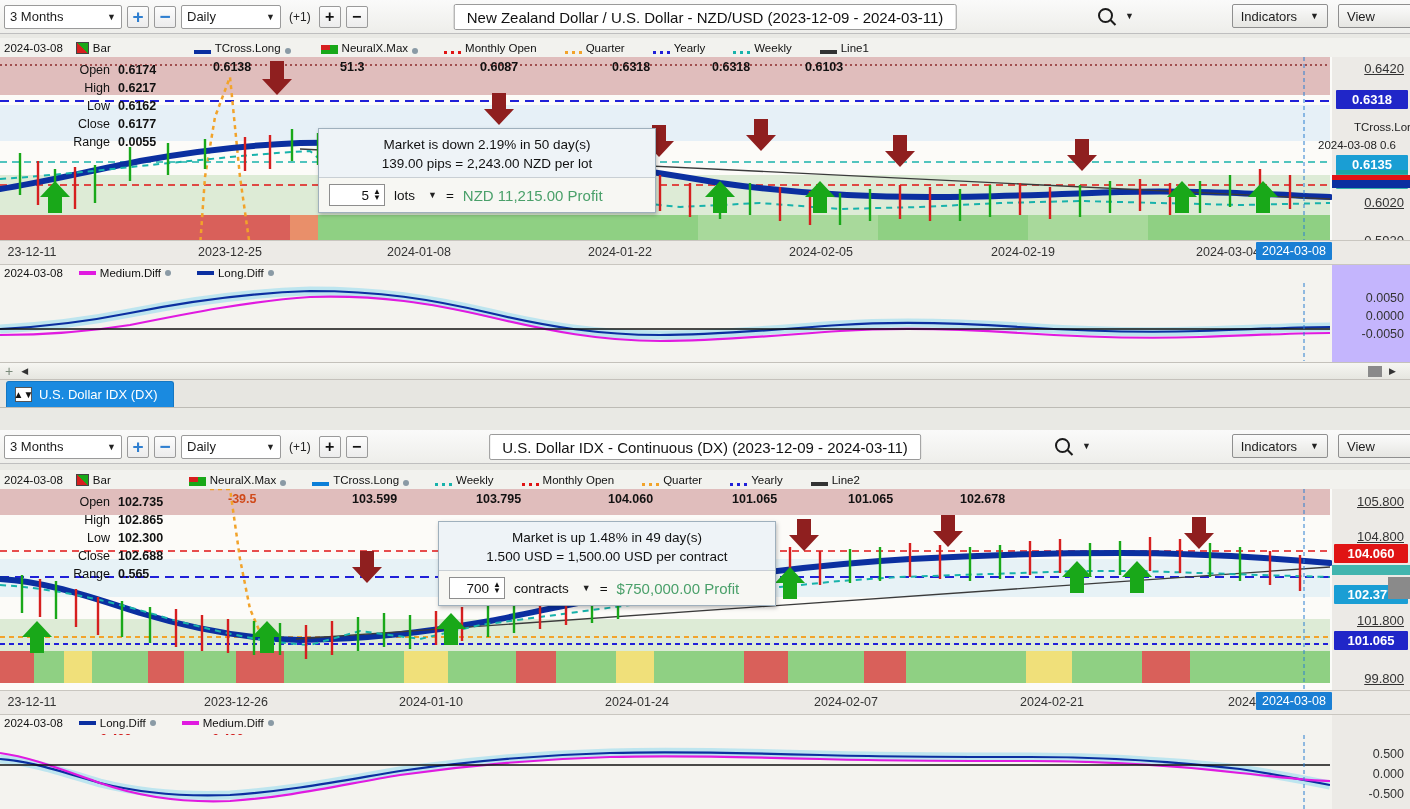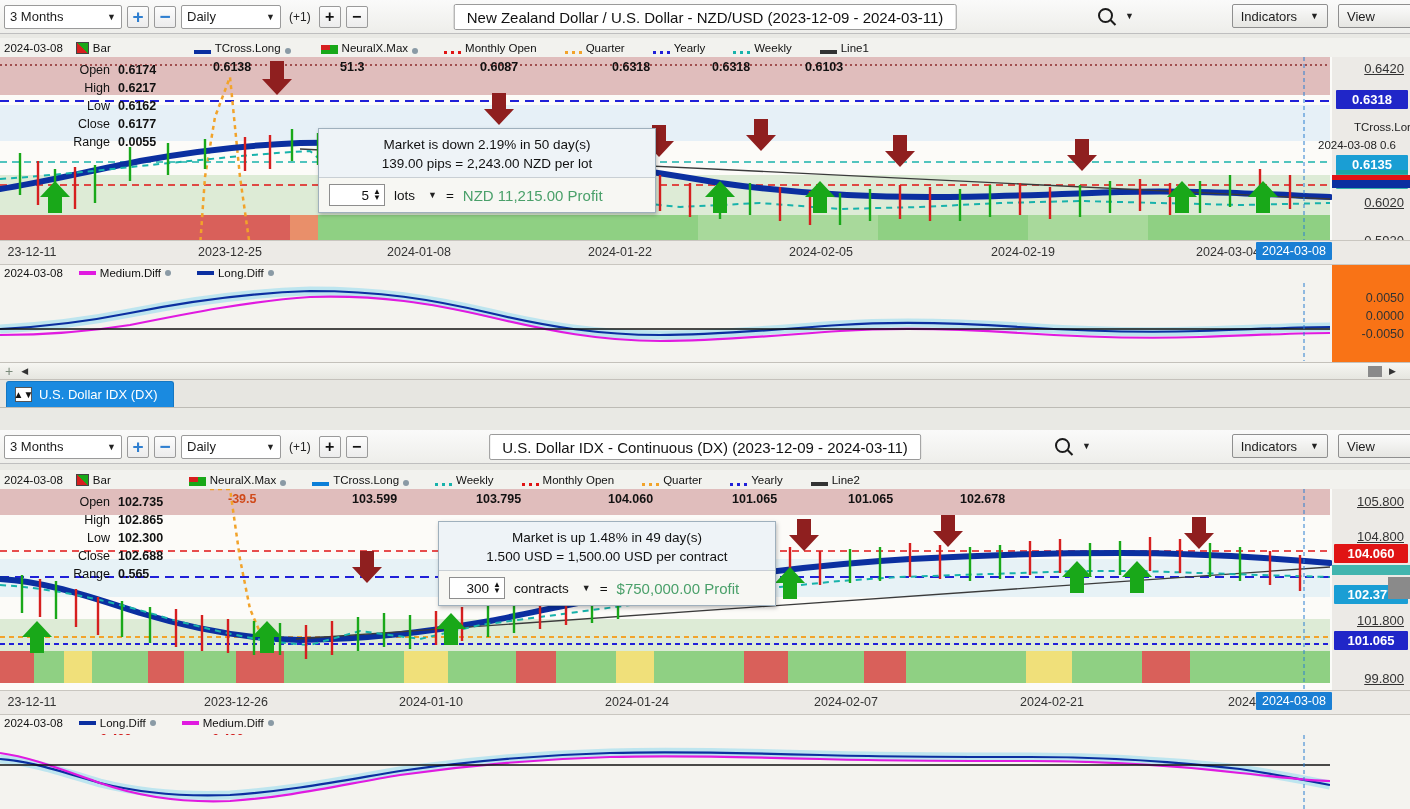--- a/index.html
+++ b/index.html
@@ -467,21 +467,21 @@
     <span class="osc-vals" style="left:84px;top:17px;color:#111">0.0028</span>
     <span class="osc-vals" style="left:212px;top:17px;color:#d01414">-0.0007</span>
     <svg width="1330" height="78" style="position:absolute;left:0;top:18px">
       <rect x="0" y="0" width="1330" height="78" fill="#f4f3ef"></rect>
       <path d="M0 46 C40 44,80 40,130 30 C190 18,250 10,310 8 C380 8,430 16,490 30 C550 44,600 52,660 52 C720 52,780 46,840 42 C900 38,960 40,1020 44 C1080 48,1140 50,1200 48 C1260 46,1300 44,1330 44" fill="none" stroke="#8fd8ef" stroke-width="9" opacity=".55"></path>
       <path d="M0 46 C40 44,80 40,130 30 C190 18,250 10,310 8 C380 8,430 16,490 30 C550 44,600 52,660 52 C720 52,780 46,840 42 C900 38,960 40,1020 44 C1080 48,1140 50,1200 48 C1260 46,1300 44,1330 44" fill="none" stroke="#0b2fa0" stroke-width="2.2"></path>
       <path d="M0 52 C40 52,80 50,130 42 C190 30,250 18,310 14 C380 12,430 20,490 34 C550 48,600 58,660 58 C720 58,780 52,840 48 C900 44,960 46,1020 50 C1080 54,1140 56,1200 54 C1260 52,1300 50,1330 50" fill="none" stroke="#e01ae0" stroke-width="2.2"></path>
       <line x1="0" y1="46" x2="1330" y2="46" stroke="#111" stroke-width="1.4"></line>
       <line x1="1304" y1="0" x2="1304" y2="78" stroke="#2a7fd0" stroke-width="1" stroke-dasharray="4,3"></line>
     </svg>
-    <div style="position:absolute;right:0;top:0;width:78px;height:98px;background:#f97316;font-size:12.5px;color:#333">
+    <div style="position:absolute;right:0;top:0;width:78px;height:98px;background:#c4b5fd;font-size:12.5px;color:#333">
       <span style="position:absolute;right:6px;top:26px">0.0050</span>
       <span style="position:absolute;right:6px;top:44px">0.0000</span>
       <span style="position:absolute;right:6px;top:62px">-0.0050</span>
     </div>
   </div>
 
   <div class="splitbar" style="top:362px">
     <span style="color:#7a8a7a;font-size:14px">+</span>
     <span style="font-size:9px">◀</span>
     <span style="position:absolute;right:28px;width:14px;height:11px;background:#8a8a8a"></span>
@@ -755,21 +755,21 @@
     </div>
 
     
     <div class="tooltip" style="left:438px;top:32px;width:338px">
       <div class="tt-head">
         <div>Market is up 1.48% in 49 day(s)</div>
         <div>1.500 USD = 1,500.00 USD per contract</div>
       </div>
       <div class="tt-foot">
         <div class="spin">
-          <span class="num">300</span>
+          <span class="num">700</span>
           <span class="arrows">
               <span>▲</span>
               <span>▼</span>
             </span>
         </div>
         <div class="unitsel">
           <span>contracts</span>
           <span class="caret">▼</span>
         </div>
         <span>=</span>
@@ -820,15 +820,20 @@
     <span class="osc-vals" style="left:96px;top:17px;color:#d01414">-0.438</span>
     <span class="osc-vals" style="left:208px;top:17px;color:#d01414">-0.496</span>
     <svg width="1330" height="75" style="position:absolute;left:0;top:20px">
       <rect x="0" y="0" width="1330" height="75" fill="#f4f3ef"></rect>
       <path d="M0 24 C30 26,60 36,100 48 C140 58,180 62,230 60 C290 56,340 46,400 36 C470 26,540 20,610 18 C680 16,750 18,820 20 C890 22,960 22,1030 22 C1100 22,1170 26,1240 34 C1280 40,1310 46,1330 50" fill="none" stroke="#8fd8ef" stroke-width="9" opacity=".55"></path>
       <path d="M0 24 C30 26,60 36,100 48 C140 58,180 62,230 60 C290 56,340 46,400 36 C470 26,540 20,610 18 C680 16,750 18,820 20 C890 22,960 22,1030 22 C1100 22,1170 26,1240 34 C1280 40,1310 46,1330 50" fill="none" stroke="#0b2fa0" stroke-width="2.2"></path>
       <path d="M0 18 C30 22,60 34,100 48 C140 62,180 68,230 66 C290 62,340 50,400 40 C470 30,540 24,610 22 C680 20,750 22,820 24 C890 26,960 26,1030 26 C1100 26,1170 30,1240 38 C1280 42,1310 46,1330 46" fill="none" stroke="#e01ae0" stroke-width="2.2"></path>
       <line x1="0" y1="30" x2="1330" y2="30" stroke="#111" stroke-width="1.4"></line>
       <line x1="1304" y1="0" x2="1304" y2="75" stroke="#2a7fd0" stroke-width="1" stroke-dasharray="4,3"></line>
     </svg>
+    <div style="position:absolute;right:0;top:0;width:78px;height:95px;background:#eceae6;font-size:12.5px;color:#333">
+      <span style="position:absolute;right:6px;top:32px">0.500</span>
+      <span style="position:absolute;right:6px;top:52px">0.000</span>
+      <span style="position:absolute;right:6px;top:72px">-0.500</span>
+    </div>
   </div>
 
 </div>
 
 </body></html>

